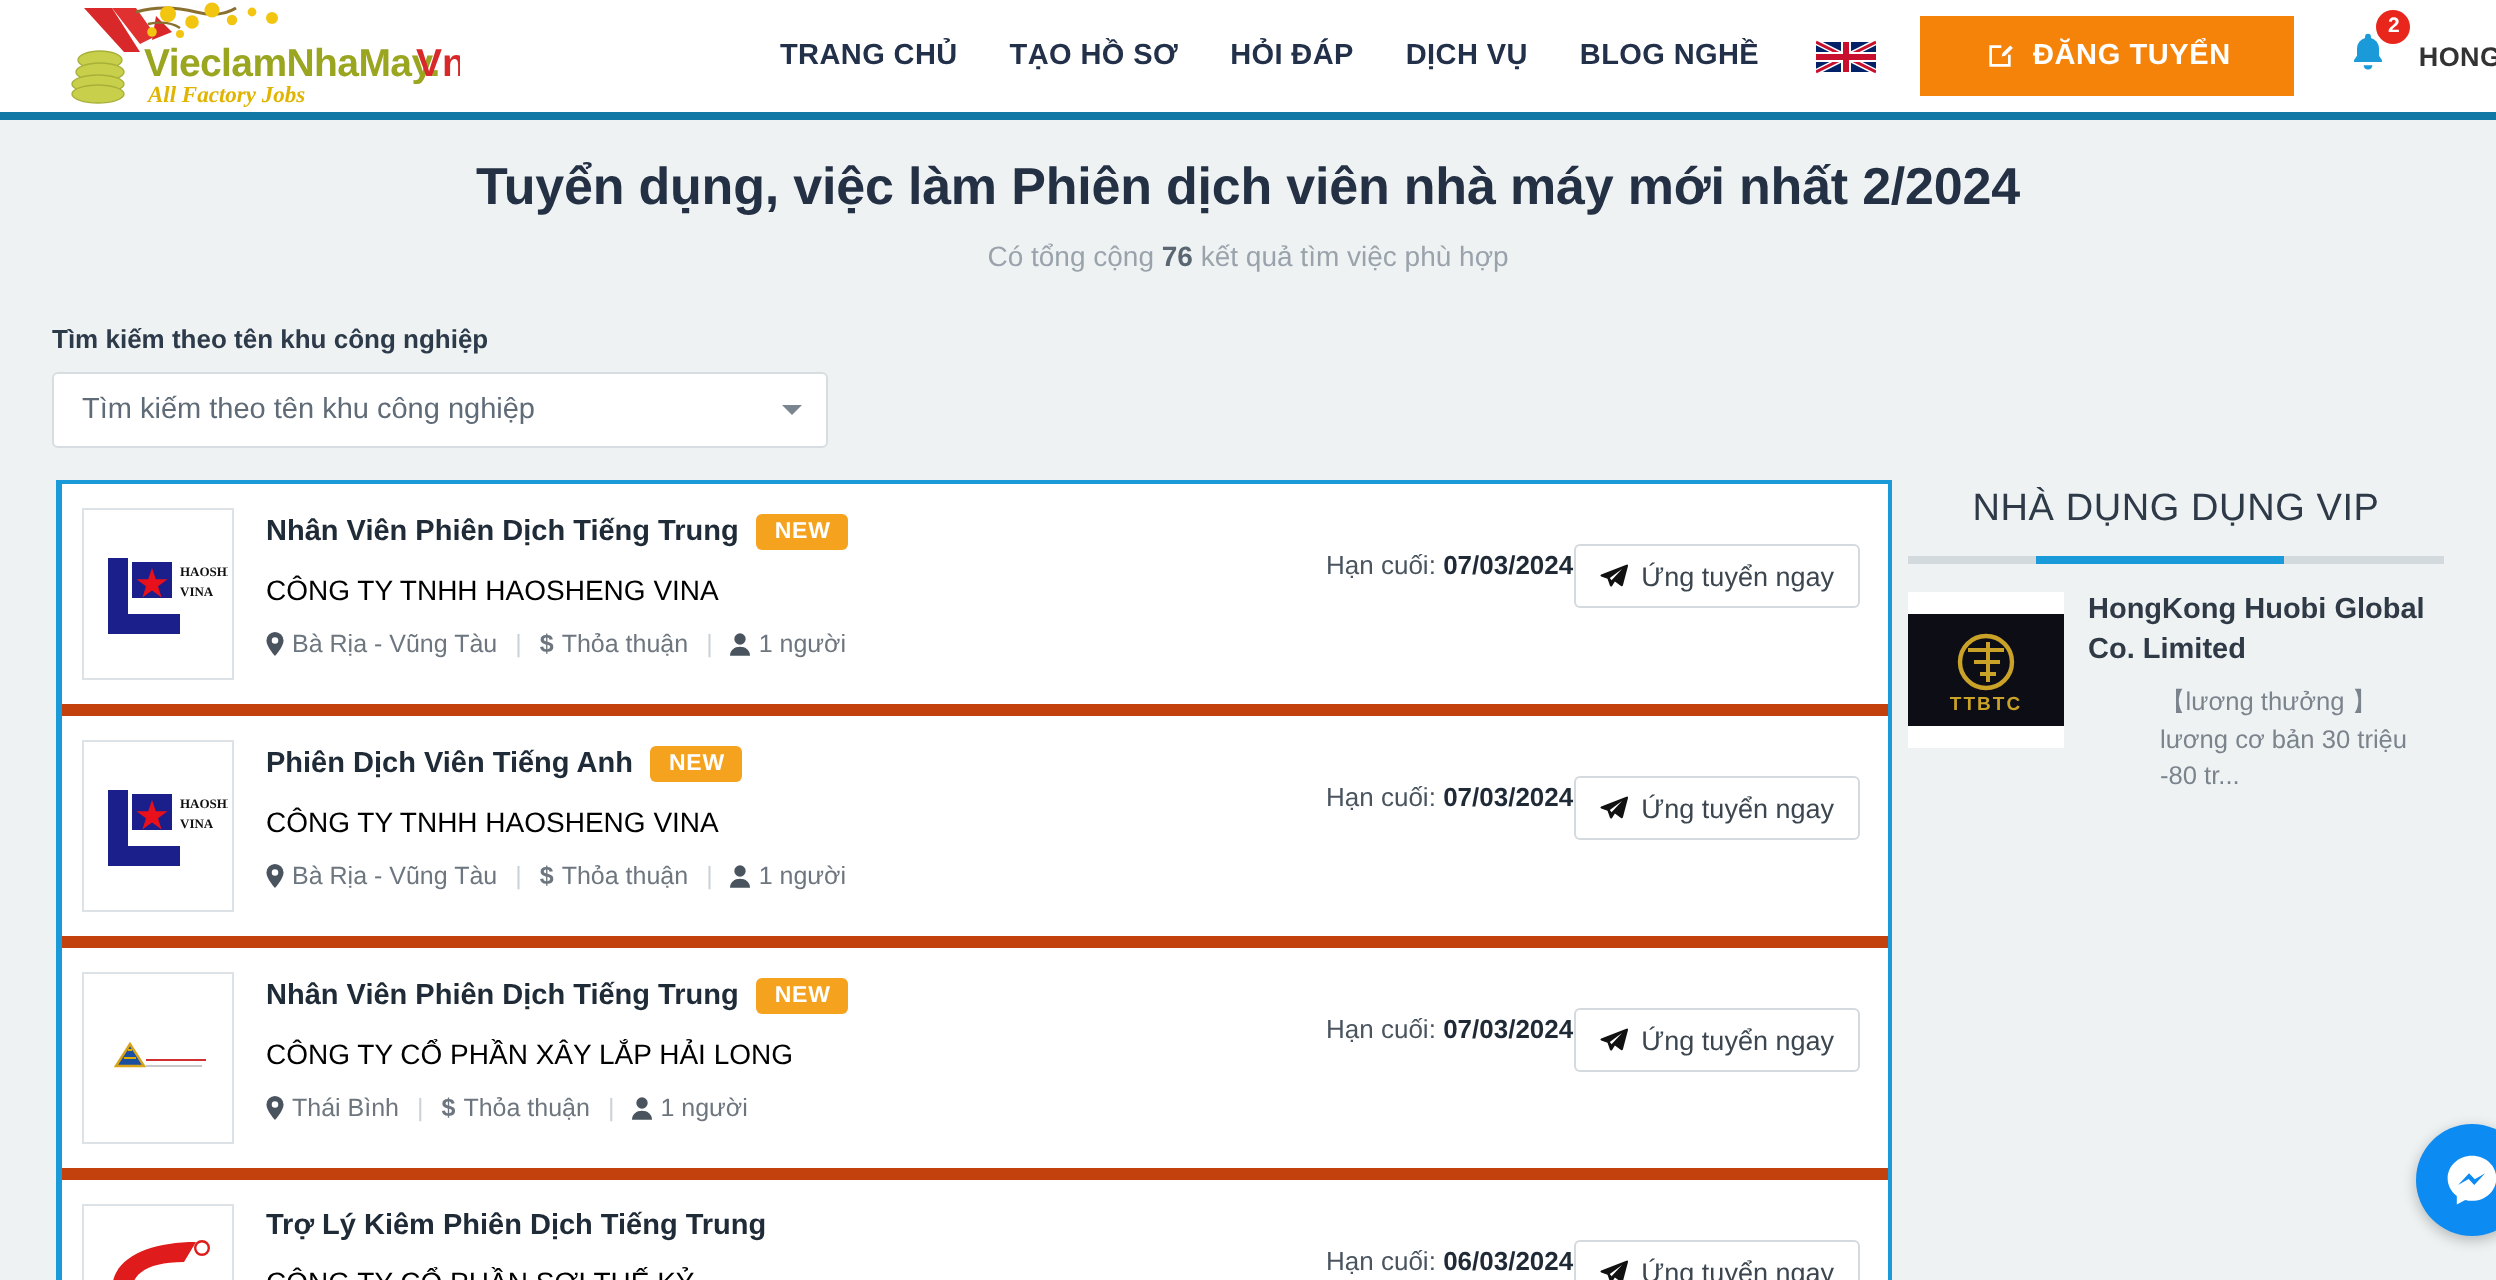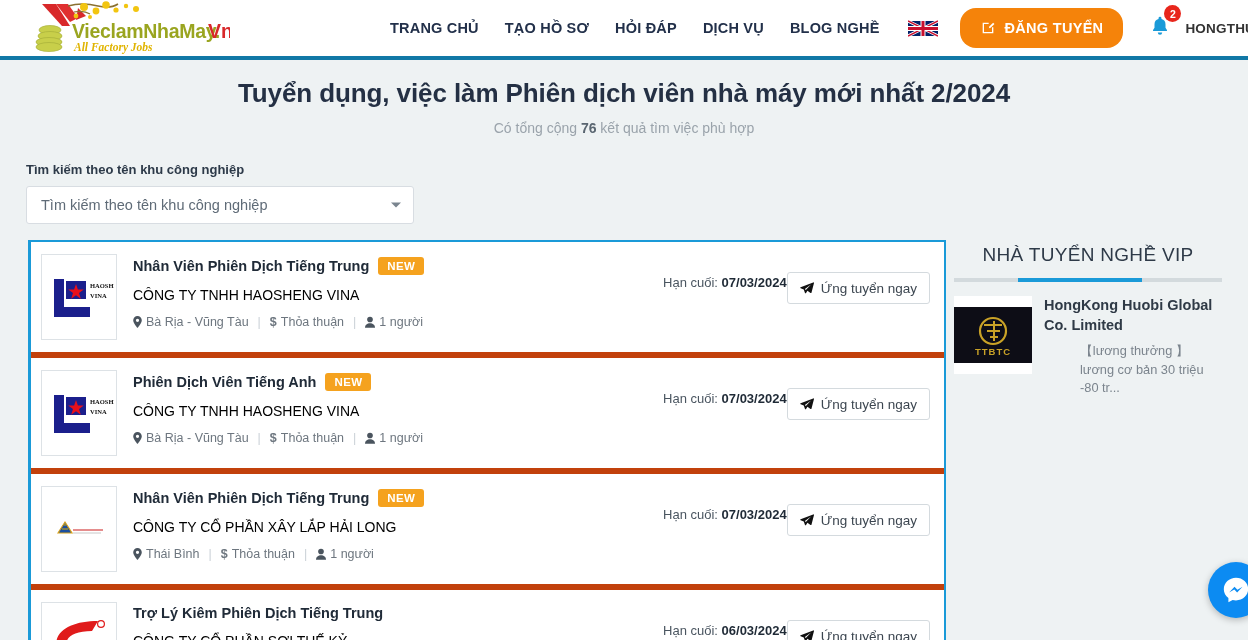--- a/index.html
+++ b/index.html
@@ -38,22 +38,22 @@
     text-decoration: none;
   }
   .flag-btn { width: 30px; height: 21px; display:block; cursor:pointer; margin-left: 2px;}
 
   .post-btn {
     margin-left: 22px;
     background: #f5830a;
     color: #fff;
     border: none;
     height: 40px;
-    padding: 0 20px;
-    border-radius: 16px;
+    padding: 0 32px;
+    border-radius: 0;
     font-size: 14.5px;
     font-weight: bold;
     letter-spacing: .3px;
     display: flex; align-items: center; gap: 9px;
     cursor: pointer;
     white-space: nowrap;
   }
 
   .bell-wrap { position: relative; margin-left: 26px; cursor: pointer; }
   .bell-badge {
@@ -531,21 +531,21 @@
                 <path d="M15.8 1.3 .7 7.1c-.6.2-.6 1 0 1.2l3.6 1.3 1.4 4c.2.6 1 .6 1.2.1l1.6-2.6 3.5 2.6c.4.3 1 .1 1.1-.4l2.9-11c.1-.6-.5-1.1-1.2-1zM5.6 9.2 12.6 4 6.6 10.4z"></path>
               </svg>
             <span>Ứng tuyển ngay</span>
           </button>
         </div>
       </div>
 
     </div>
 
     <div class="sidebar">
-      <div class="vip-title">NHÀ TUYỂN NGHỀ VIP</div>
+      <div class="vip-title">NHÀ DỤNG DỤNG VIP</div>
       <div class="vip-rule"></div>
 
       <div class="vip-card">
         <div class="vip-thumb">
           <svg width="78" height="56" viewBox="0 0 78 56">
             <rect width="78" height="56" fill="#0d0d16"></rect>
             <circle cx="39" cy="24" r="13" fill="none" stroke="#c9a227" stroke-width="2.2"></circle>
             <path d="M30 18 h18 M33 24 h13 M36 30 h8" stroke="#c9a227" stroke-width="2"></path>
             <path d="M40 14 v20" stroke="#c9a227" stroke-width="2"></path>
             <text x="39" y="48" text-anchor="middle" font-family="Liberation Sans, sans-serif" font-size="9.5" font-weight="bold" fill="#c9a227" letter-spacing="1">TTBTC</text>

